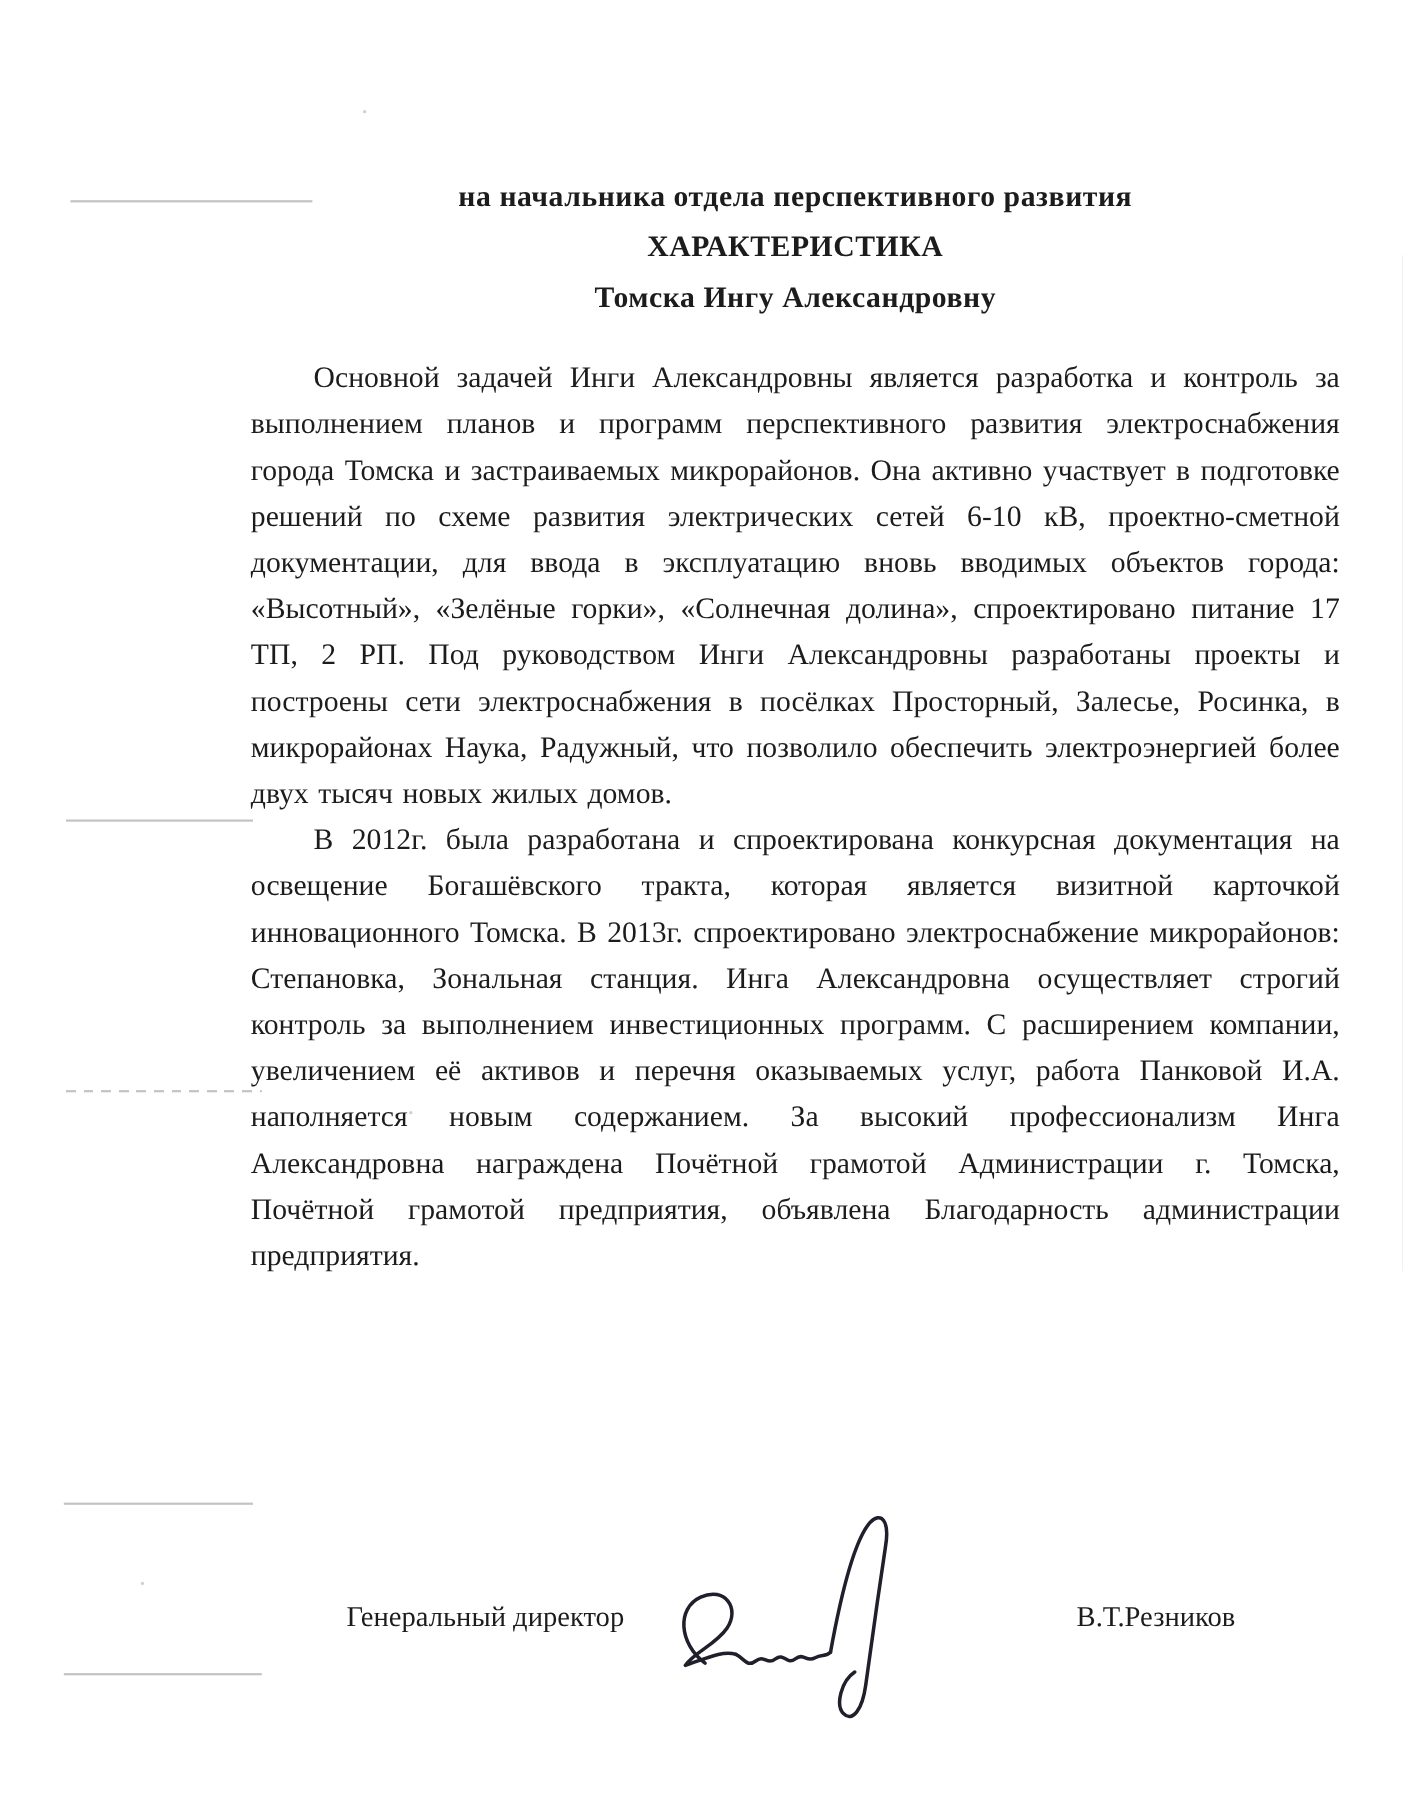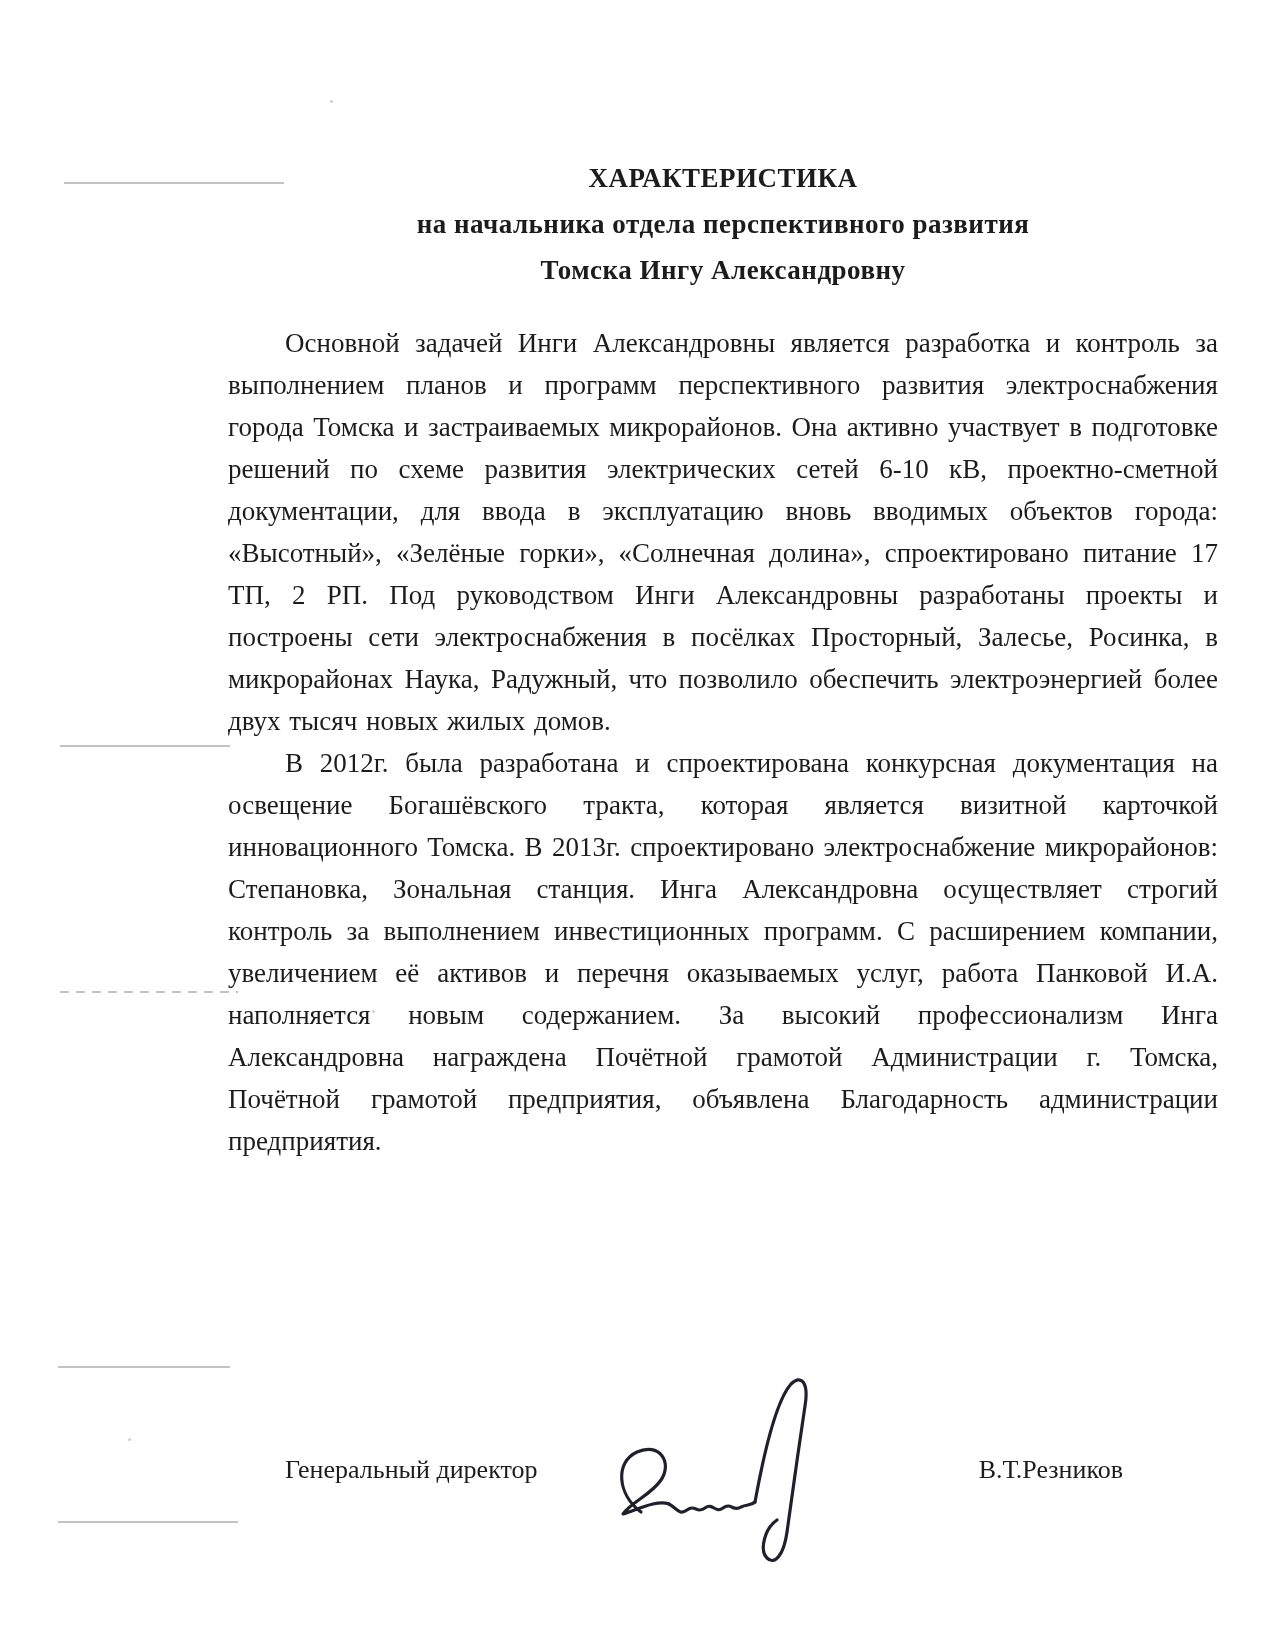--- a/index.html
+++ b/index.html
@@ -52,21 +52,21 @@
     left: 228px;
     width: 995px;
     display: flex;
     justify-content: space-between;
     padding: 0;
     box-sizing: border-box;
     font-size: 26px;
     line-height: 40px;
   }
   .sign-label {
-    margin-left: 57px;
+    margin-left: 87px;
     white-space: nowrap;
   }
   .sign-name {
     margin-right: 100px;
     white-space: nowrap;
   }
   .signature-svg {
     position: absolute;
     left: 595px;
     top: 1362px;
@@ -97,22 +97,22 @@
   <div class="scan-line" style="left:64px; top:182px; width:220px;"></div>
   <div class="scan-line" style="left:60px; top:745px; width:170px;"></div>
   <div class="scan-line dashed" style="left:60px; top:991px; width:178px;"></div>
   <div class="scan-line" style="left:58px; top:1366px; width:172px;"></div>
   <div class="scan-line" style="left:58px; top:1521px; width:180px;"></div>
   <div class="scan-dot" style="left:128px; top:1438px;"></div>
   <div class="scan-dot" style="left:330px; top:100px;"></div>
   <div class="scan-dot" style="left:372px; top:1010px;"></div>
 
   <div class="header-block">
+    <div class="header-line">на начальника отдела перспективного развития</div>
     <div class="header-line">ХАРАКТЕРИСТИКА</div>
-    <div class="header-line">на начальника отдела перспективного развития</div>
     <div class="header-line">Томска Ингу Александровну</div>
   </div>
 
   <div class="body-block">
     <p>Основной задачей Инги Александровны является разработка и контроль за выполнением планов и программ перспективного развития электроснабжения города Томска и застраиваемых микрорайонов. Она активно участвует в подготовке решений по схеме развития электрических сетей 6-10 кВ, проектно-сметной документации, для ввода в эксплуатацию вновь вводимых объектов города: «Высотный», «Зелёные горки», «Солнечная долина», спроектировано питание 17 ТП, 2 РП. Под руководством Инги Александровны разработаны проекты и построены сети электроснабжения в посёлках Просторный, Залесье, Росинка, в микрорайонах Наука, Радужный, что позволило обеспечить электроэнергией более двух тысяч новых жилых домов.</p>
     <p>В 2012г. была разработана и спроектирована конкурсная документация на освещение Богашёвского тракта, которая является визитной карточкой инновационного Томска. В 2013г. спроектировано электроснабжение микрорайонов: Степановка, Зональная станция. Инга Александровна осуществляет строгий контроль за выполнением инвестиционных программ. С расширением компании, увеличением её активов и перечня оказываемых услуг, работа Панковой И.А. наполняется новым содержанием. За высокий профессионализм Инга Александровна награждена Почётной грамотой Администрации г. Томска, Почётной грамотой предприятия, объявлена Благодарность администрации предприятия.</p>
   </div>
 
   <div class="sign-row">
     <span class="sign-label">Генеральный директор</span>

